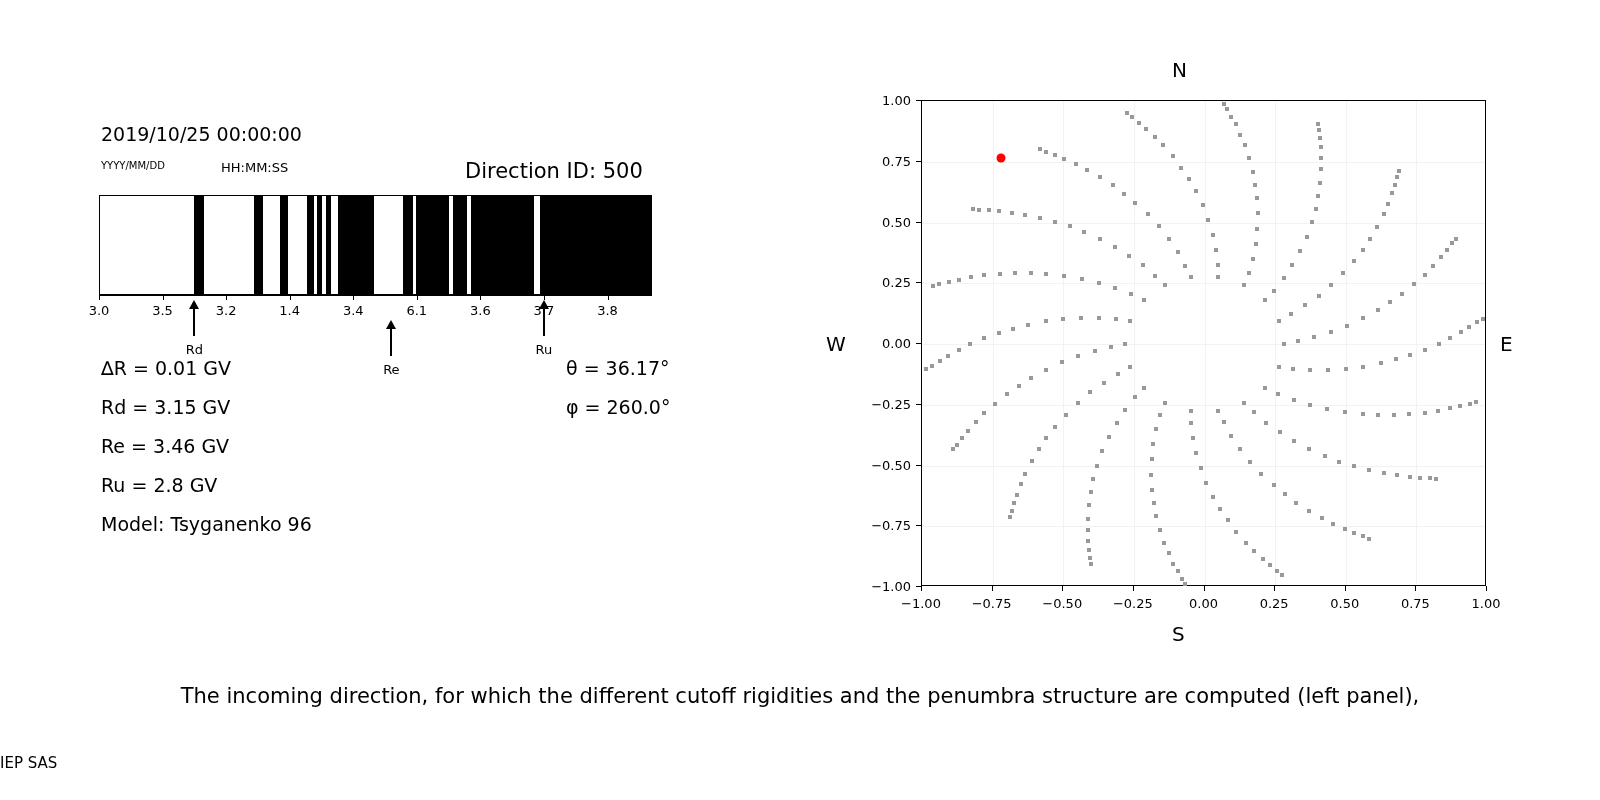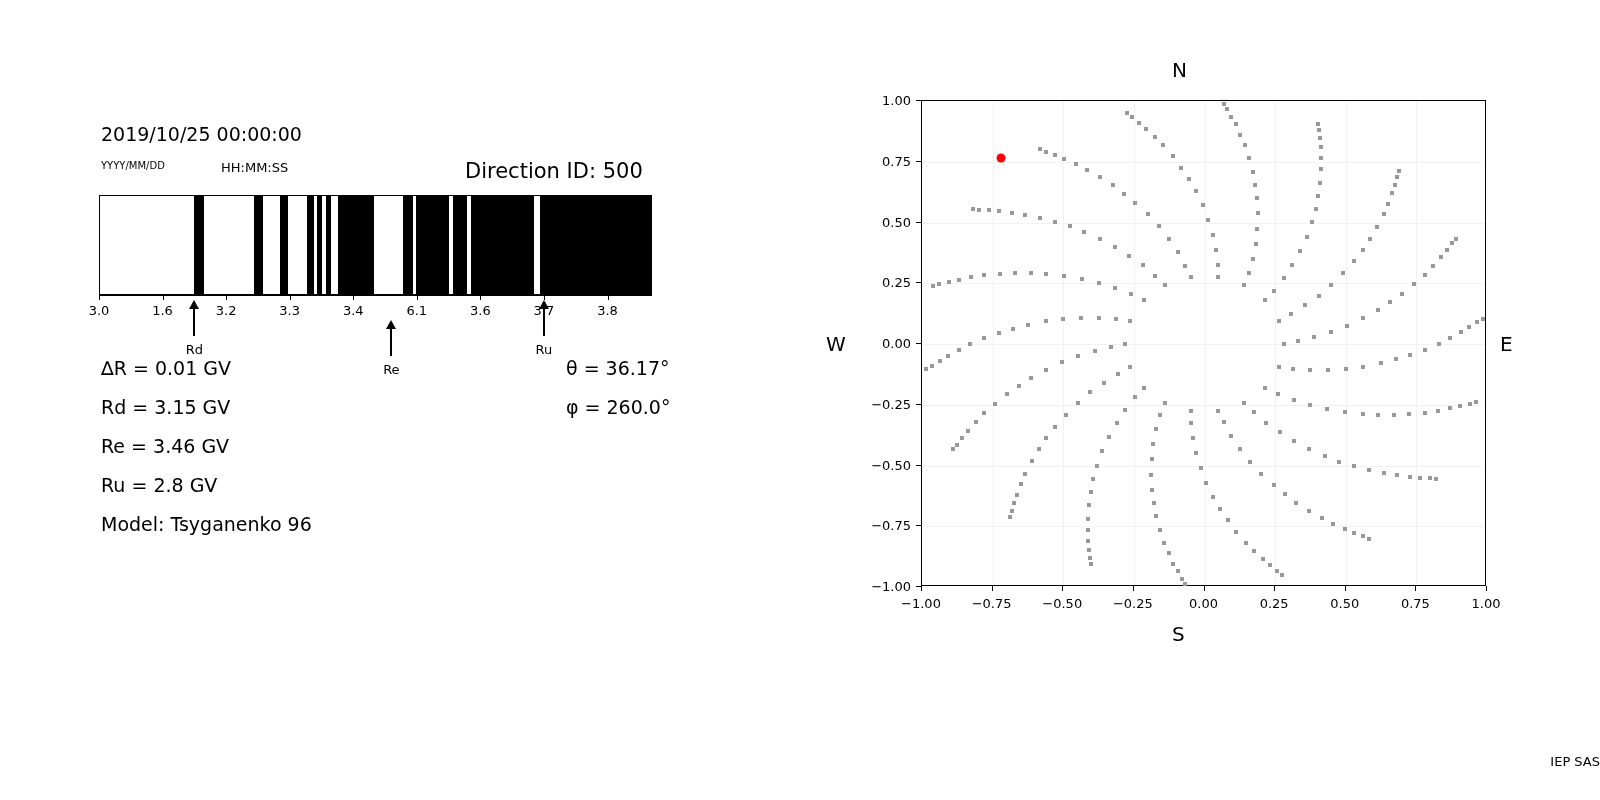--- a/index.html
+++ b/index.html
@@ -177,22 +177,22 @@
     left: 0; top: 680px;
     width: 1600px;
     text-align: center;
     font-size: 21px;
     line-height: 33px;
   }
   #footer-credit {
     position: absolute;
     left: 0; top: 754px;
     width: 1600px;
-    text-align: right;
-    font-size: 13px;
+    text-align: left;
+    font-size: 15px;
   }
 </style>
 </head>
 <body>
 
 <div id="left-panel">
 
 
   <div class="txt" id="datetime">2019/10/25 00:00:00</div>
 
@@ -226,23 +226,23 @@
       <div class="tick" style="left: 127.126px;"></div>
       <div class="tick" style="left: 190.69px;"></div>
       <div class="tick" style="left: 254.253px;"></div>
       <div class="tick" style="left: 317.816px;"></div>
       <div class="tick" style="left: 381.379px;"></div>
       <div class="tick" style="left: 444.943px;"></div>
       <div class="tick" style="left: 508.506px;"></div>
     </div>
 
 <div class="ticklabel" style="left: 99px;">3.0</div>
-    <div class="ticklabel" style="left: 162.563px;">1.6</div>
+    <div class="ticklabel" style="left: 162.563px;">3.5</div>
     <div class="ticklabel" style="left: 226.126px;">3.2</div>
-    <div class="ticklabel" style="left: 289.69px;">3.3</div>
+    <div class="ticklabel" style="left: 289.69px;">1.4</div>
     <div class="ticklabel" style="left: 353.253px;">3.4</div>
     <div class="ticklabel" style="left: 416.816px;">6.1</div>
     <div class="ticklabel" style="left: 480.379px;">3.6</div>
     <div class="ticklabel" style="left: 543.943px;">3.7</div>
     <div class="ticklabel" style="left: 607.506px;">3.8</div>
     <div class="marker-arrow" style="left: 187.345px; top: 298px;">
       <div class="head"></div>
       <div class="shaft"></div>
       <div class="marker-label">Rd</div>
     </div>
@@ -612,15 +612,16 @@
     <div class="xtick-label" style="left: 474.125px; top: 596px;">0.25</div>
     <div class="xtick-line" style="left: 544.75px; top: 586px;"></div>
     <div class="xtick-label" style="left: 544.75px; top: 596px;">0.50</div>
     <div class="xtick-line" style="left: 615.375px; top: 586px;"></div>
     <div class="xtick-label" style="left: 615.375px; top: 596px;">0.75</div>
     <div class="xtick-line" style="left: 686px; top: 586px;"></div>
     <div class="xtick-label" style="left: 686px; top: 596px;">1.00</div>
   </div>
 
 <div id="caption">
+  <div>The incoming direction, for which the different cutoff rigidities and the penumbra structure are computed (left panel),</div>
 </div>
 
 <div id="footer-credit">IEP SAS</div>
 
 </body></html>

